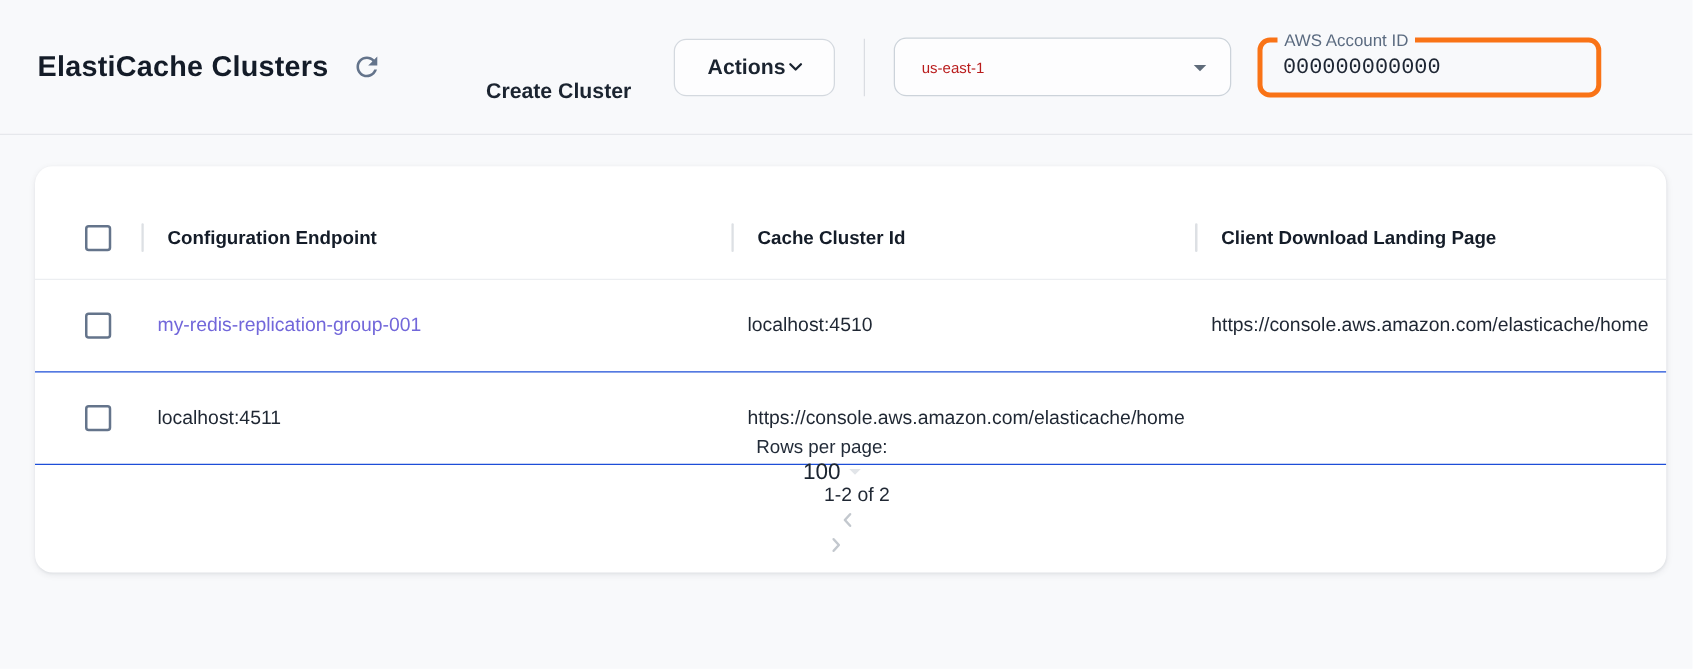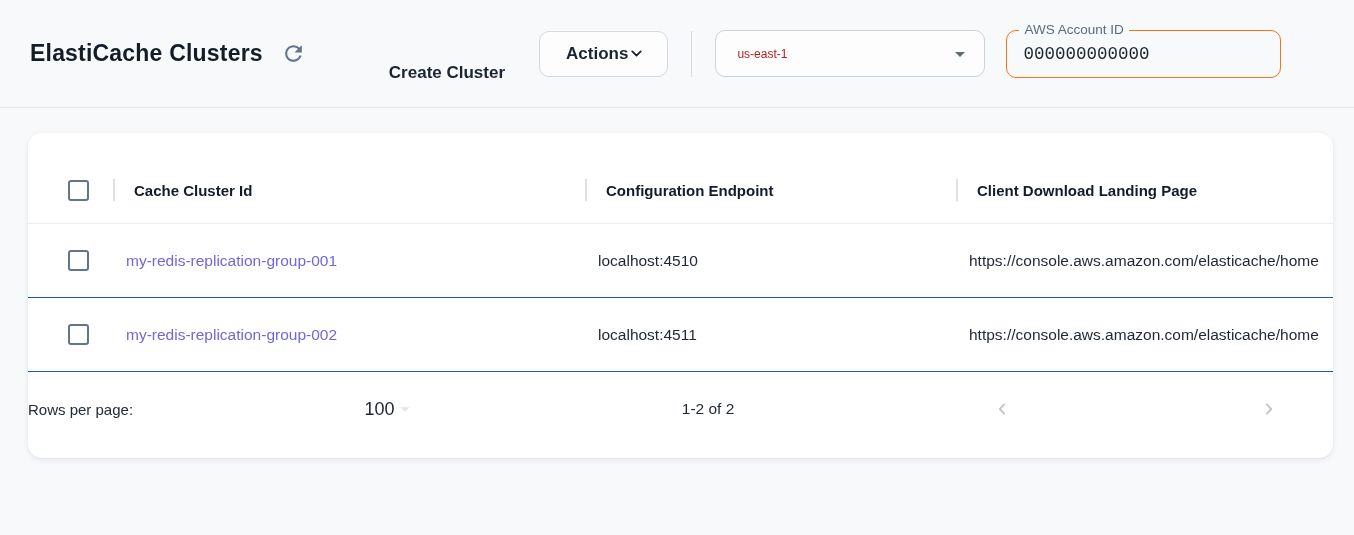--- a/index.html
+++ b/index.html
@@ -65,21 +65,21 @@
     border-radius: 10px;
     display: flex; align-items: center;
     padding: 0 12px 0 21px;
     cursor: pointer;
   }
   .region-select .value { font-size: 12px; color: #b91c1c; flex: 1; }
   .account-field {
     margin-left: 21px;
     position: relative;
     width: 275px; height: 48px;
-    border: 1px solid #f97316;
+    border: 4px solid #f97316;
     border-radius: 10px;
     display: flex; align-items: center;
   }
   .account-field .float-label {
     position: absolute;
     top: -9px; left: 12px;
     background: #f8f9fb;
     padding: 0 5px;
     font-size: 13.5px;
     color: #5b6b80;
@@ -144,22 +144,23 @@
     color: #7267da;
     text-decoration: none;
     cursor: pointer;
   }
 
   
   .pager {
     height: 86px;
     display: flex;
     align-items: center;
-    justify-content: space-between;
+    justify-content: flex-end;
     padding: 0 46px 12px 0;
+    flex-direction: column;
   }
   .pager .rpp-label { font-size: 15px; color: #222b38; }
   .rpp-select {
     margin-left: 22px;
     display: flex; align-items: center; gap: 0;
     cursor: pointer;
   }
   .rpp-select .rpp-value { font-size: 18px; color: #1b2430; }
   .pager .range { margin-left: 56px; font-size: 15.5px; color: #1f2733; }
   .page-nav-btn {
@@ -215,25 +216,25 @@
 </div>
 
 <div class="card">
 
   <div class="grid-row grid-header">
     <div class="cell-check">
       <div class="checkbox"></div>
     </div>
     <div class="head-cell">
       <span class="col-sep"></span>
-      <span>Cache Cluster Id</span>
+      <span>Configuration Endpoint</span>
     </div>
     <div class="head-cell">
       <span class="col-sep"></span>
-      <span>Configuration Endpoint</span>
+      <span>Cache Cluster Id</span>
     </div>
     <div class="head-cell">
       <span class="col-sep"></span>
       <span>Client Download Landing Page</span>
     </div>
   </div>
 
   <div class="grid-row grid-data">
     <div class="cell-check">
       <div class="checkbox"></div>
@@ -241,23 +242,20 @@
     <div class="data-cell">
       <a>my-redis-replication-group-001</a>
     </div>
     <div class="data-cell">localhost:4510</div>
     <div class="data-cell">https://console.aws.amazon.com/elasticache/home</div>
   </div>
 
   <div class="grid-row grid-data">
     <div class="cell-check">
       <div class="checkbox"></div>
-    </div>
-    <div class="data-cell">
-      <a>my-redis-replication-group-002</a>
     </div>
     <div class="data-cell">localhost:4511</div>
     <div class="data-cell">https://console.aws.amazon.com/elasticache/home</div>
   </div>
 
   <div class="pager">
     <span class="rpp-label">Rows per page:</span>
     <div class="rpp-select">
       <span class="rpp-value">100</span>
       <span style="display:flex;">

